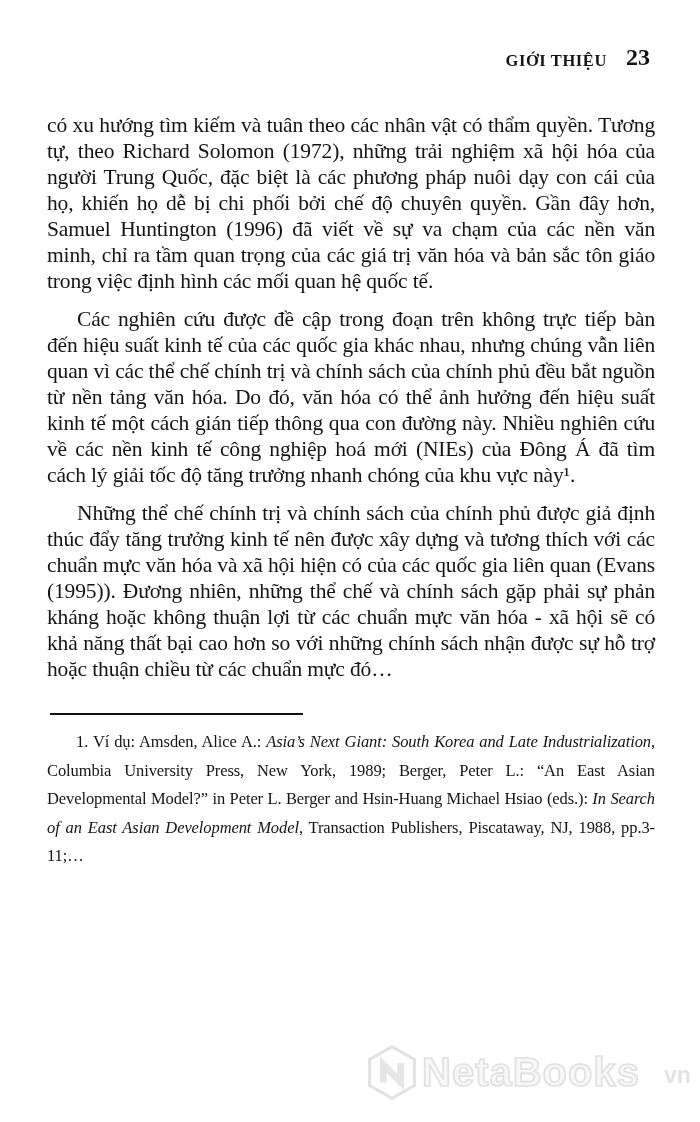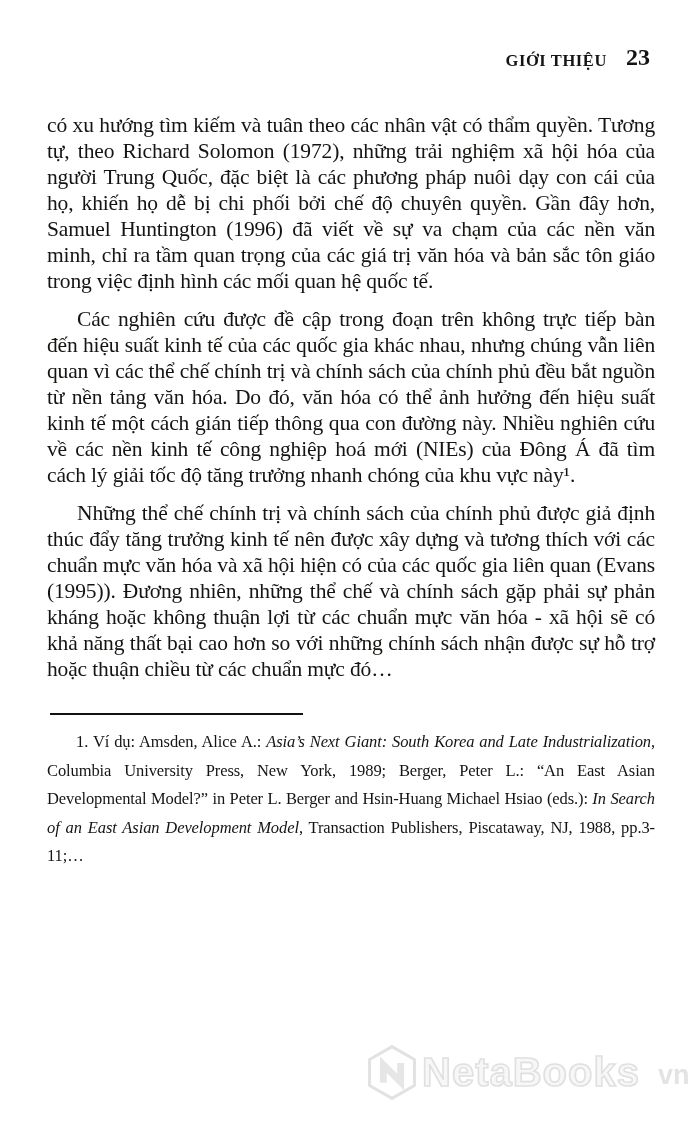--- a/index.html
+++ b/index.html
@@ -81,24 +81,24 @@
   }
   .wm-logo { display: block; line-height: 0; }
   .wm-brand {
     font-size: 40px;
     font-weight: 700;
     letter-spacing: 1px;
     color: #f7f7f7;
     -webkit-text-stroke: 1.6px #e0e0e0;
   }
   .wm-tld {
-    font-size: 27px;
+    font-size: 23px;
     font-weight: 700;
     color: #e3e3e3;
-    margin-left: 14px;
+    margin-left: 20px;
     align-self: center;
     padding-top: 6px;
   }
 </style>
 </head>
 <body>
 
 <div class="page">
 
   <header class="page-header">

